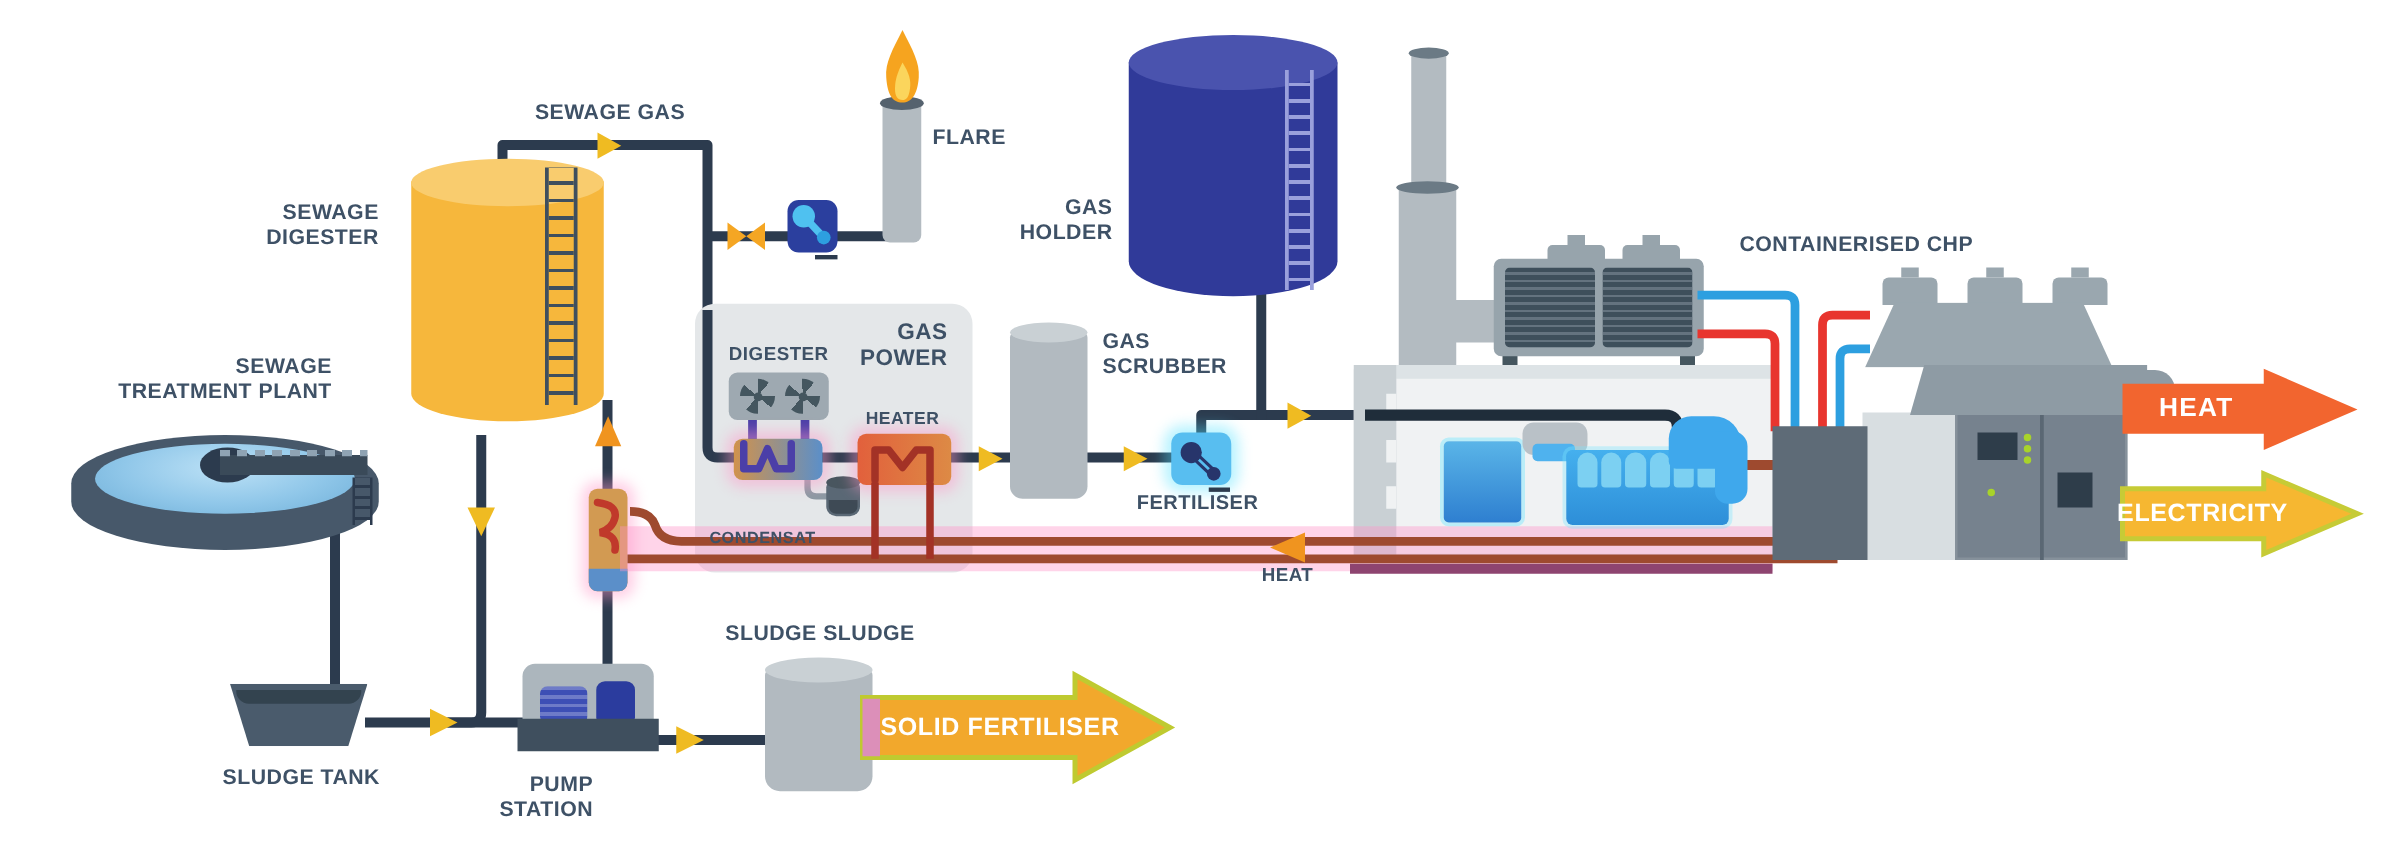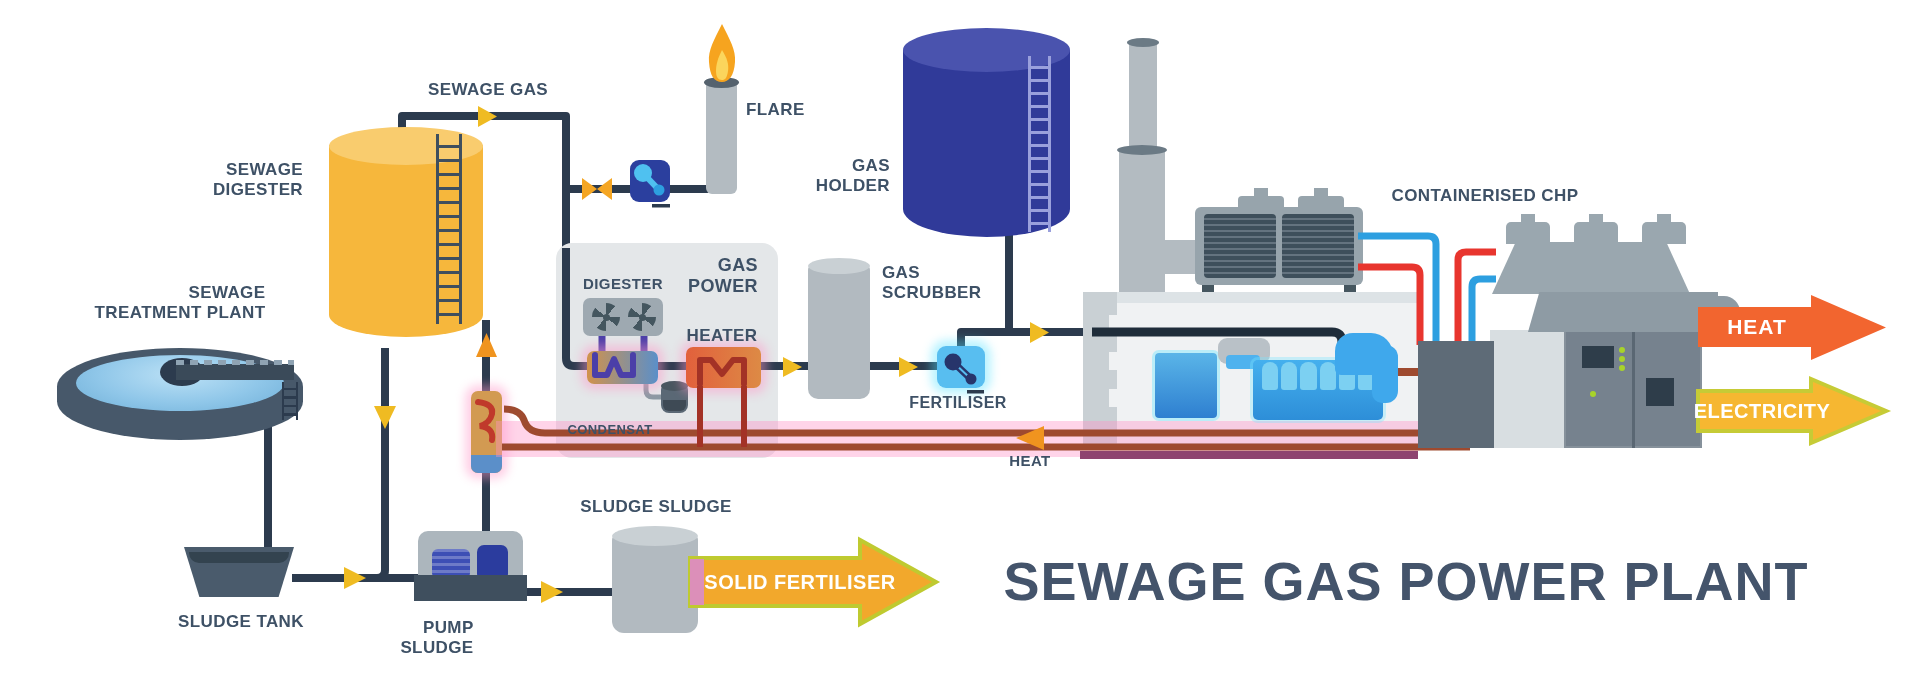--- a/index.html
+++ b/index.html
@@ -274,42 +274,41 @@
     <span class="ln">GAS</span>
     <span class="ln">HOLDER</span>
   </div>
 
   <div class="lbl" style="right:1162px;top:255px;text-align:right;font-size:18px">
     <span class="ln">GAS</span>
     <span class="ln">POWER</span>
   </div>
 
   <div class="lbl ctr" style="left:623px;top:275px;font-size:15px">DIGESTER</div>
-  <div class="lbl ctr" style="left:722px;top:326px;font-size:17px">HEATER</div>
+  <div class="lbl ctr" style="left:722px;top:326px;font-size:14px">HEATER</div>
   <div class="lbl ctr" style="left:610px;top:422px;font-size:13px">CONDENSAT</div>
 
   <div class="lbl" style="left:882px;top:263px">
     <span class="ln">GAS</span>
     <span class="ln">SCRUBBER</span>
   </div>
 
   <div class="lbl ctr" style="left:958px;top:394px;font-size:16px">FERTILISER</div>
 
   <div class="lbl ctr" style="left:1485px;top:186px">CONTAINERISED CHP</div>
 
   <div class="lbl ctr" style="left:1030px;top:452px;font-size:15px">HEAT</div>
 
   <div class="lbl ctr" style="left:241px;top:612px">SLUDGE TANK</div>
 
   <div class="lbl ctr" style="left:437px;top:618px">
     <span class="ln">PUMP</span>
-    <span class="ln">SLUDGE</span>
+    <span class="ln">STATION</span>
   </div>
 
   <div class="lbl ctr" style="left:656px;top:497px">SLUDGE SLUDGE</div>
 
   <div class="lbl ctr white" style="left:1757px;top:315px;font-size:21px;letter-spacing:1px">HEAT</div>
   <div class="lbl ctr white" style="left:1762px;top:400px;font-size:20px;letter-spacing:.5px">ELECTRICITY</div>
   <div class="lbl ctr white" style="left:800px;top:571px;font-size:20px;letter-spacing:.5px">SOLID FERTILISER</div>
 
-  <div class="lbl ctr" style="left:1406px;top:550px;font-size:54px;color:#44546B;letter-spacing:1px">SEWAGE GAS POWER PLANT</div>
 
 </div>
 
 </body></html>

